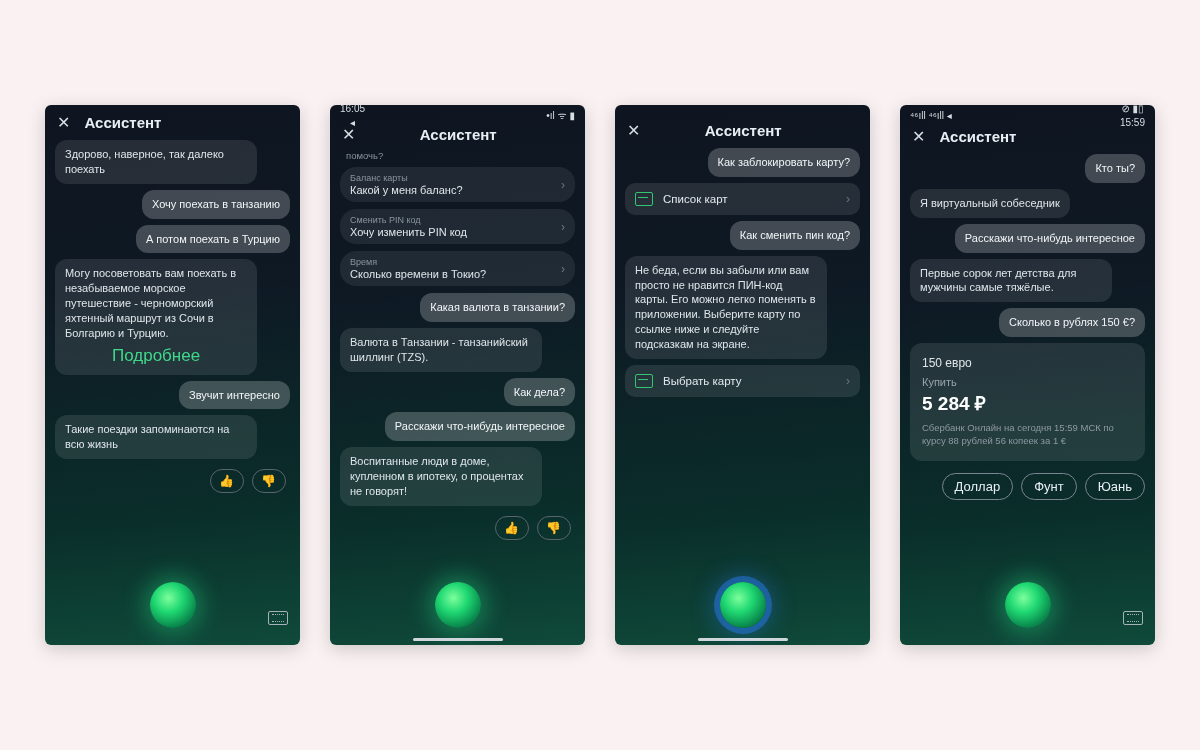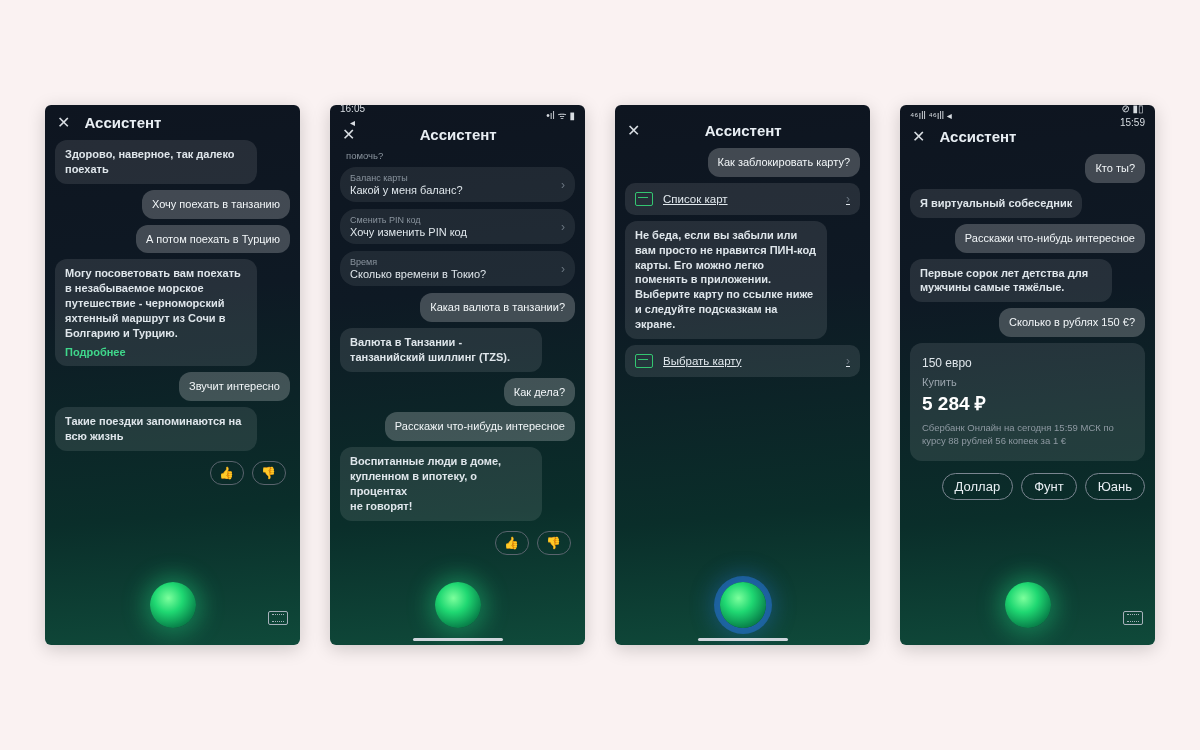--- a/index.html
+++ b/index.html
@@ -57,28 +57,27 @@
     padding: 7px 10px;
     border-radius: 12px;
     font-size: 11px;
     line-height: 1.35;
     word-wrap: break-word;
   }
   .bot {
     align-self: flex-start;
     background: rgba(255,255,255,0.10);
     color: #dfe6eb;
-    font-weight: bold;
   }
   .user {
     align-self: flex-end;
     background: rgba(255,255,255,0.22);
     color: #f2f6f8;
   }
-  .link-green { color: #3fd88b; margin-top: 4px; font-size: 11px; }
+  .link-green { color: #3fd88b; margin-top: 4px; font-size: 17px; text-align: center; }
   .quick-item {
     background: rgba(255,255,255,0.08);
     border-radius: 16px;
     padding: 6px 10px;
     display: flex;
     align-items: center;
     justify-content: space-between;
     font-size: 11px;
     color: #dfe6eb;
     margin-bottom: 1px;
@@ -88,21 +87,20 @@
   .action-card {
     background: rgba(255,255,255,0.10);
     border-radius: 10px;
     padding: 9px 10px;
     display: flex;
     align-items: center;
     gap: 10px;
     font-size: 11.5px;
     color: #e2e9ee;
     justify-content: space-between;
-    text-decoration: underline;
   }
   .action-left { display:flex; align-items:center; gap:10px; }
   .card-icon {
     width: 18px; height: 14px; border: 1.2px solid #34c571; border-radius: 2px;
     position: relative;
   }
   .card-icon::after{content:"";position:absolute;left:2px;top:4px;width:10px;height:1.2px;background:#34c571;}
   .feedback {
     align-self: flex-end;
     display: flex;
@@ -232,20 +230,21 @@
   </div>
   <div class="chat">
     <div class="bubble user">Как заблокировать карту?</div>
     <div class="action-card">
       <div class="action-left">
           <div class="card-icon"></div>
           <span>Список карт</span>
         </div>
       <span class="chev">›</span>
     </div>
+    <div class="bubble user">Как сменить пин код?</div>
     <div class="bubble bot">Не беда, если вы забыли или вам просто не нравится ПИН-код карты. Его можно легко поменять в приложении. Выберите карту по ссылке ниже и следуйте подсказкам на экране.</div>
     <div class="action-card">
       <div class="action-left">
           <div class="card-icon"></div>
           <span>Выбрать карту</span>
         </div>
       <span class="chev">›</span>
     </div>
   </div>
   <div class="orb-zone">

